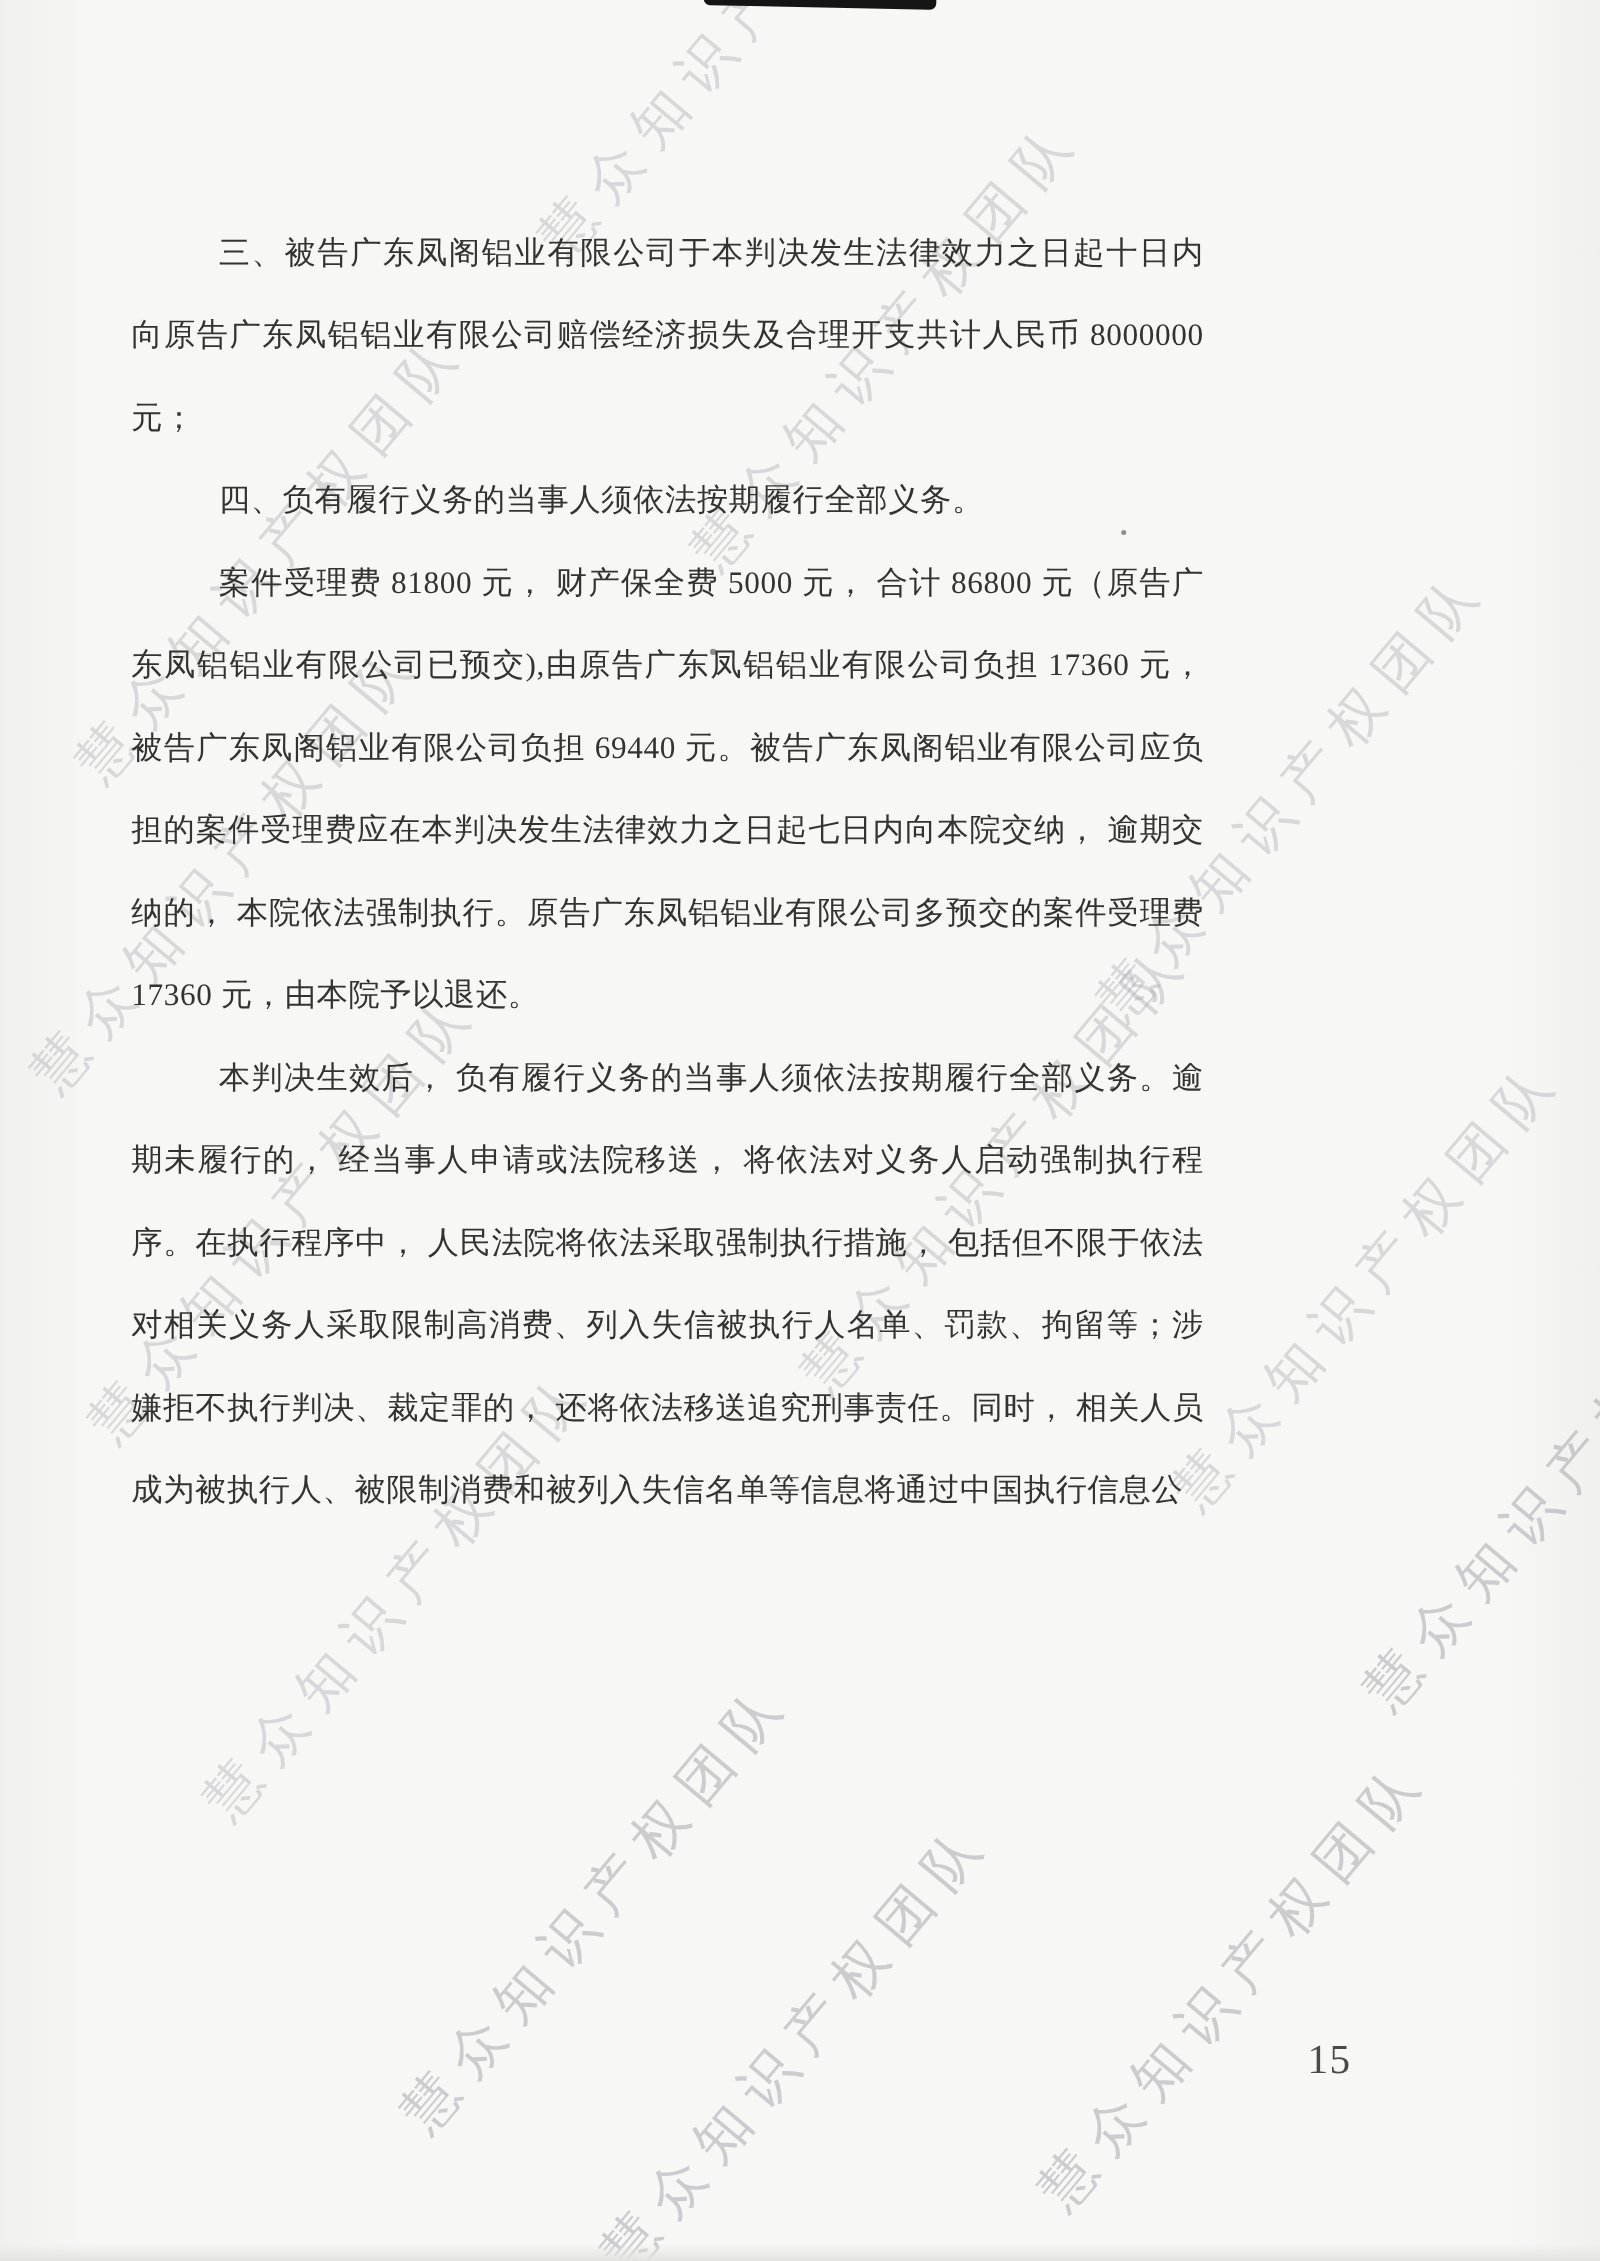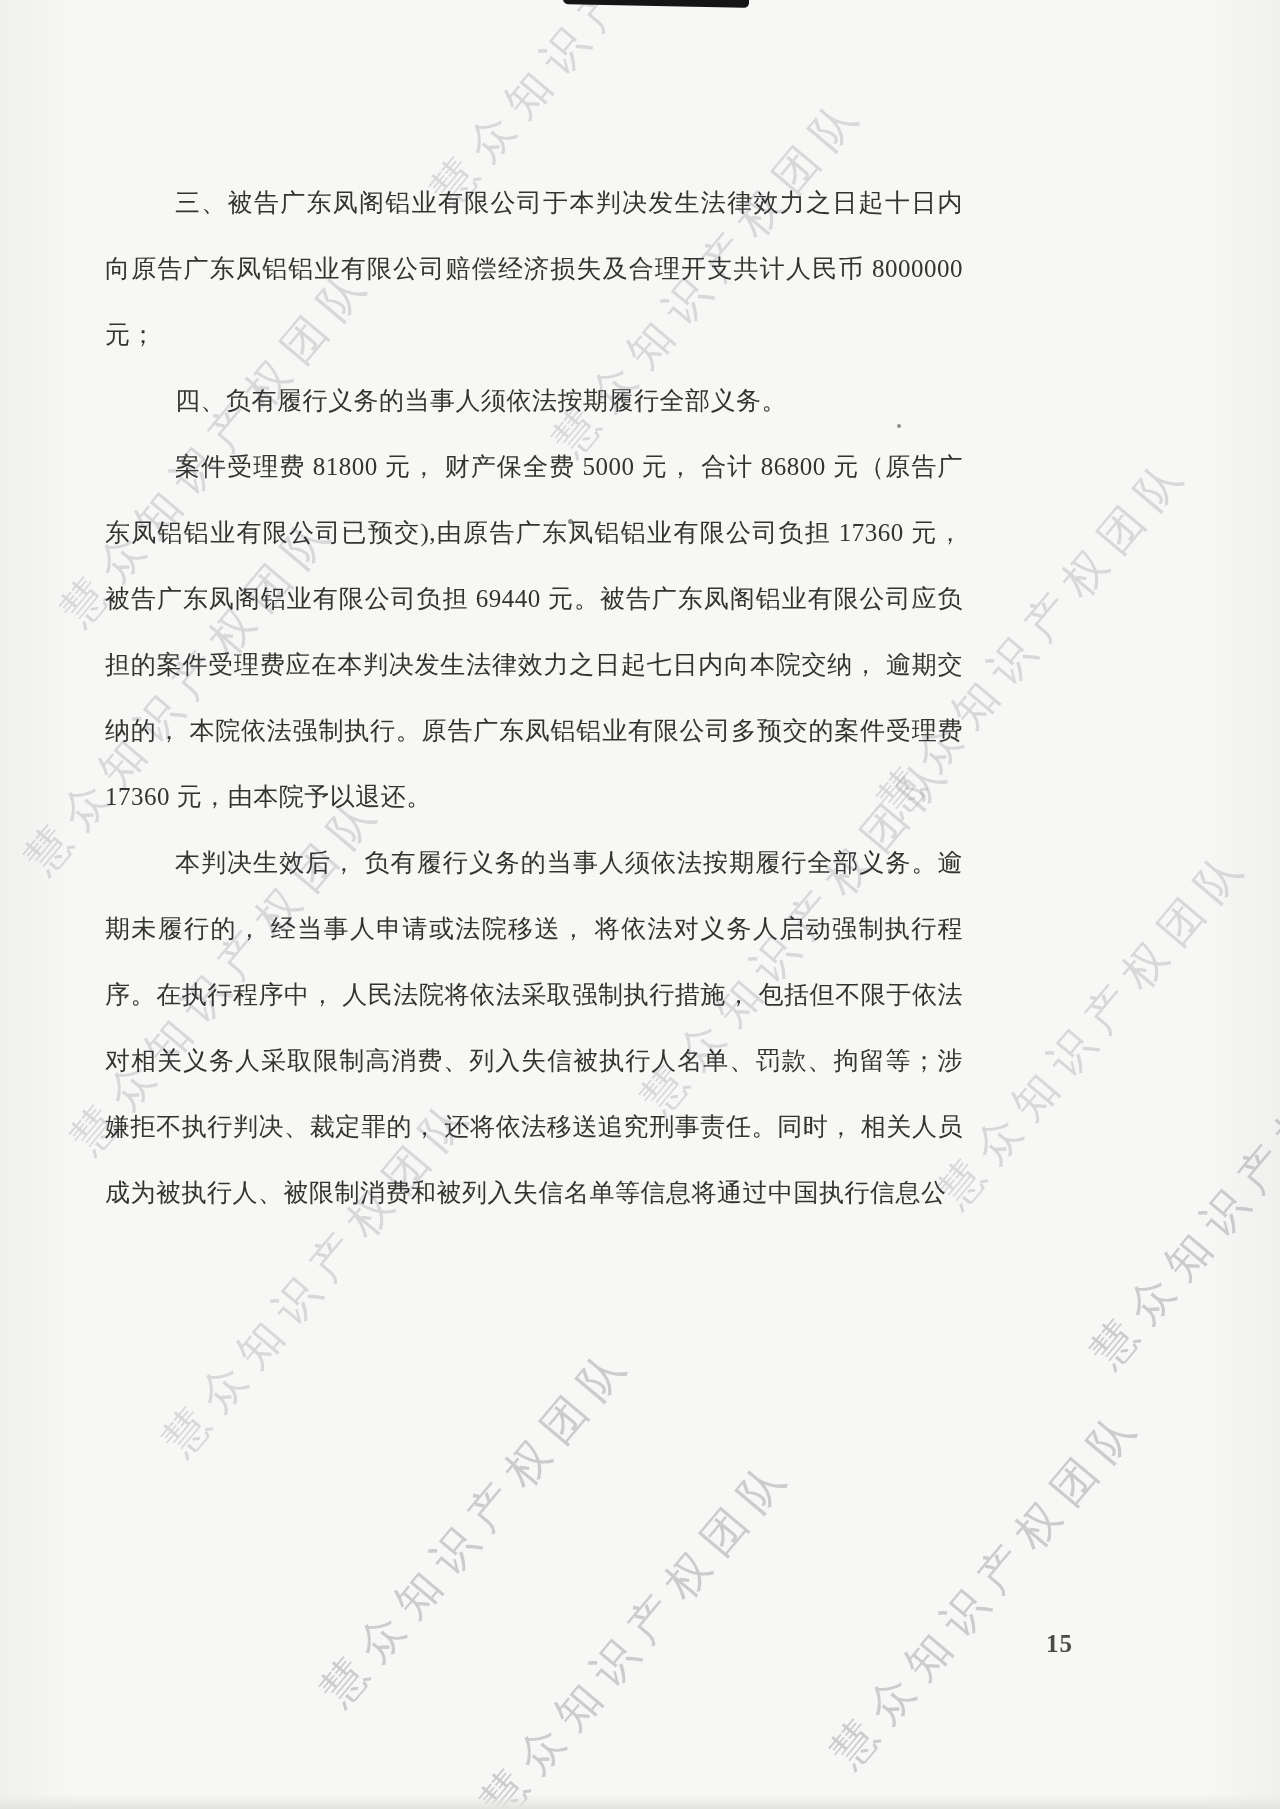--- a/index.html
+++ b/index.html
@@ -43,24 +43,23 @@
     opacity:.32;
     transform:rotate(-50deg);
     transform-origin:0 0;
     pointer-events:none;
     font-weight:400;
   }
   .watermark.strong{opacity:.46;}
   .page-number{
     position:absolute;
     left:1046px;top:1630px;
-    font-size:25px;
+    font-size:33px;
     color:var(--page-number-ink);
     letter-spacing:1px;
-    font-weight:bold;
   }
   .scan-mark-top{
     position:absolute;
     left:563px;top:-2px;
     width:186px;height:8px;
     background:var(--scan-mark);
     border-radius:0 0 5px 5px;
     transform:rotate(1.2deg);
   }
   .scan-speck{

